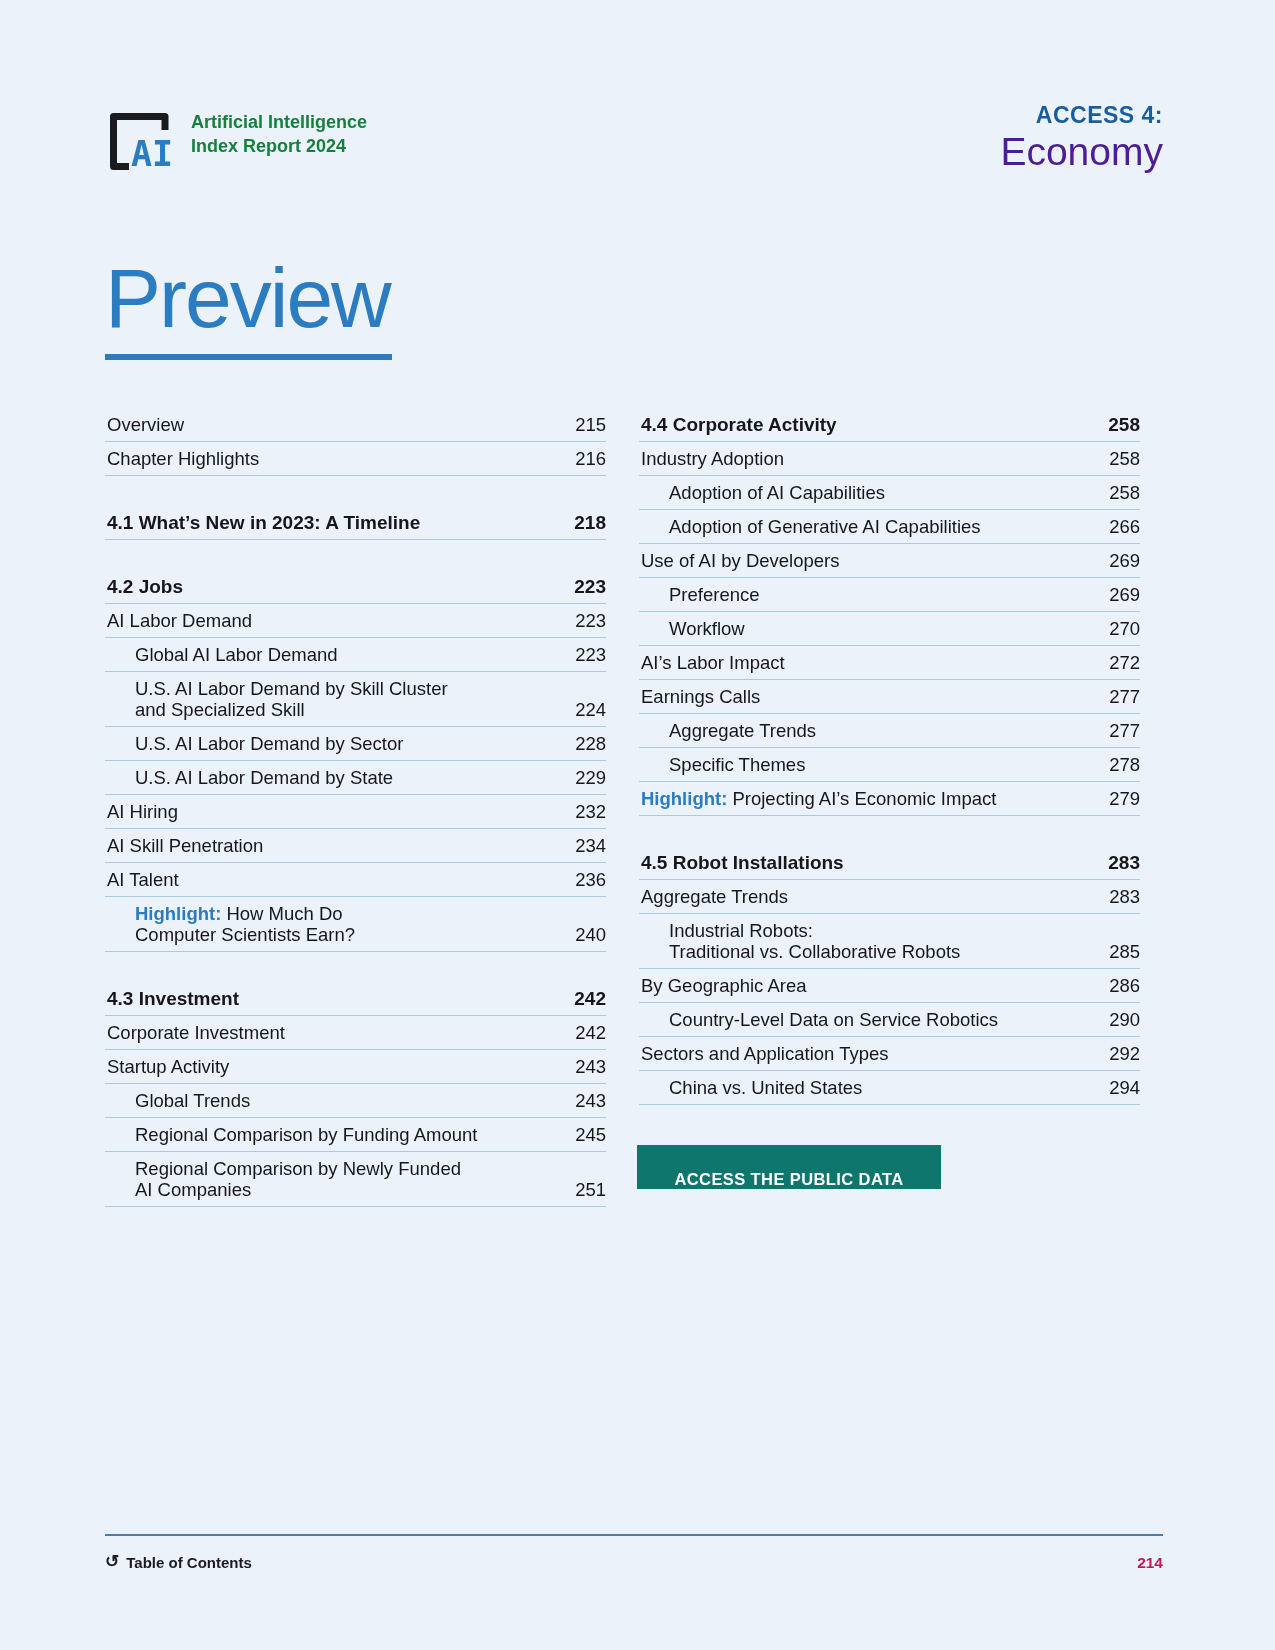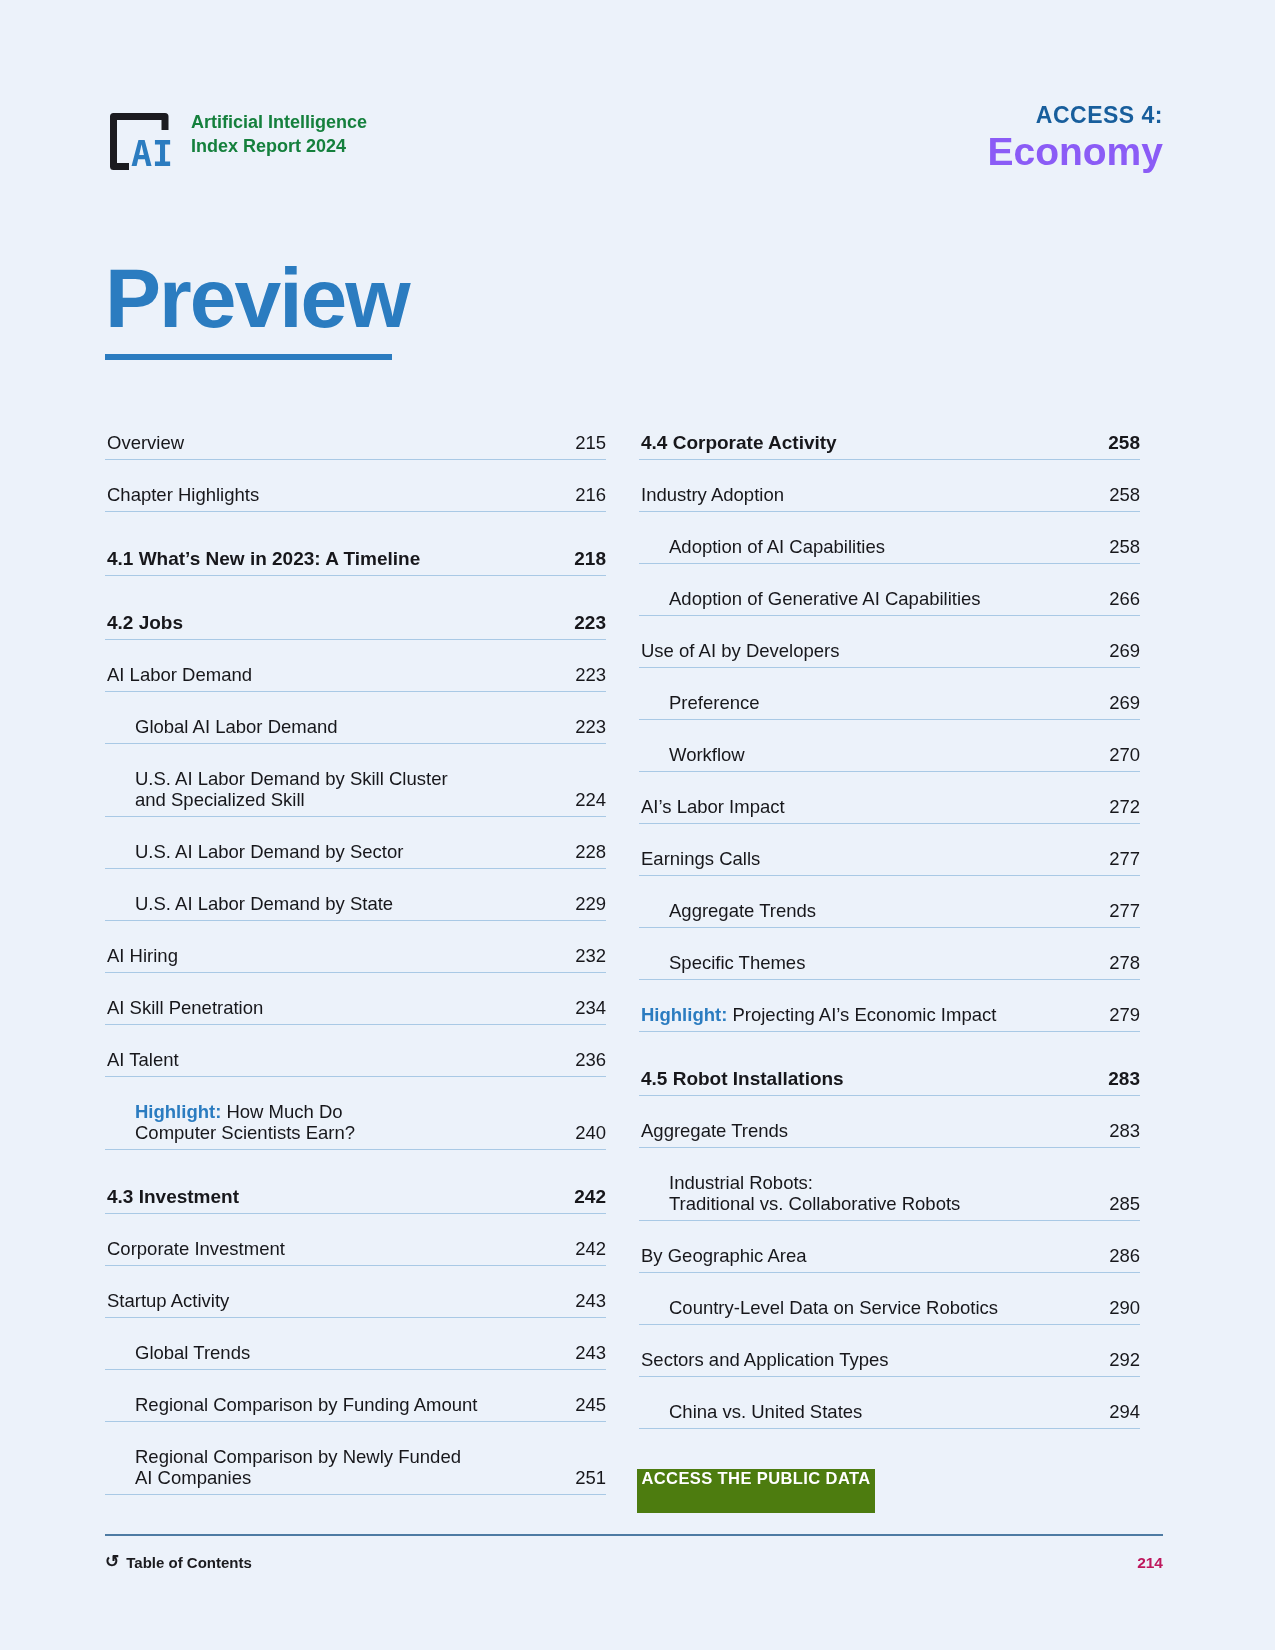--- a/index.html
+++ b/index.html
@@ -20,58 +20,58 @@
   .logo-text {
     font-size: 18px; font-weight: 700; line-height: 24px; color: #15803d;
   }
   .header-right {
     position: absolute; right: 112px; top: 102px; text-align: right;
   }
   .chapter-kicker {
     font-size: 23px; font-weight: 800; letter-spacing: .5px; color: #185e9c;
   }
   .chapter-title {
-    font-size: 39px; font-weight: 700; color: #8b5cf6; margin-top: 3px; line-height: 1.05; margin-left: 28px;
+    font-size: 39px; font-weight: 400; color: #4c1d95; margin-top: 3px; line-height: 1.05; margin-left: 28px;
   }
 
   
   .preview-block { position: absolute; left: 105px; top: 256px; }
   .preview-title {
-    font-size: 84px; font-weight: 700; letter-spacing: -2px; color: #2b7cc0; line-height: 1;
+    font-size: 84px; font-weight: 400; letter-spacing: -2px; color: #2b7cc0; line-height: 1;
   }
   .preview-underline {
     width: 287px; height: 6px; background: #2b7cc0; margin-top: 14px;
   }
 
   
   .toc {
     position: absolute; left: 105px; top: 408px; width: 1035px;
     display: flex; gap: 33px;
   }
   .toc-col { width: 501px; flex: 0 0 501px; }
   .toc-section + .toc-section { margin-top: 30px; }
   .toc-row {
     display: flex; justify-content: space-between; align-items: flex-end;
     border-bottom: 1px solid #a9c9e5;
-    padding: 6px 0 6px; cursor: pointer; margin-top: 18px;
+    padding: 6px 0 6px; cursor: pointer;
   }
   .toc-label { font-size: 18.5px; line-height: 21px; padding-left: 2px; }
   .toc-label .line { display: block; }
   .toc-page  { font-size: 18.5px; line-height: 21px; white-space: nowrap; }
   .toc-row.indent .toc-label { padding-left: 30px; }
   .toc-row.toc-header .toc-label,
   .toc-row.toc-header .toc-page { font-size: 19px; font-weight: 700; }
   .hl-prefix { color: #2b7cc0; font-weight: 700; }
 
   
   .data-button {
     margin-top: 40px; margin-left: -2px;
-    width: 238px; height: 44px;
-    background: #4d7c0f; border: none;
-    display: flex; align-items: flex-start; justify-content: center;
+    width: 304px; height: 44px;
+    background: #0f766e; border: none;
+    display: flex; align-items: flex-end; justify-content: center;
     color: #ffffff; font-family: "Liberation Sans", sans-serif;
     font-size: 16.5px; font-weight: 700; letter-spacing: .4px;
     cursor: pointer;
   }
 
   
   .footer-line {
     position: absolute; left: 105px; top: 1534px; width: 1058px; height: 2px;
     background: #4e7ba3;
   }

